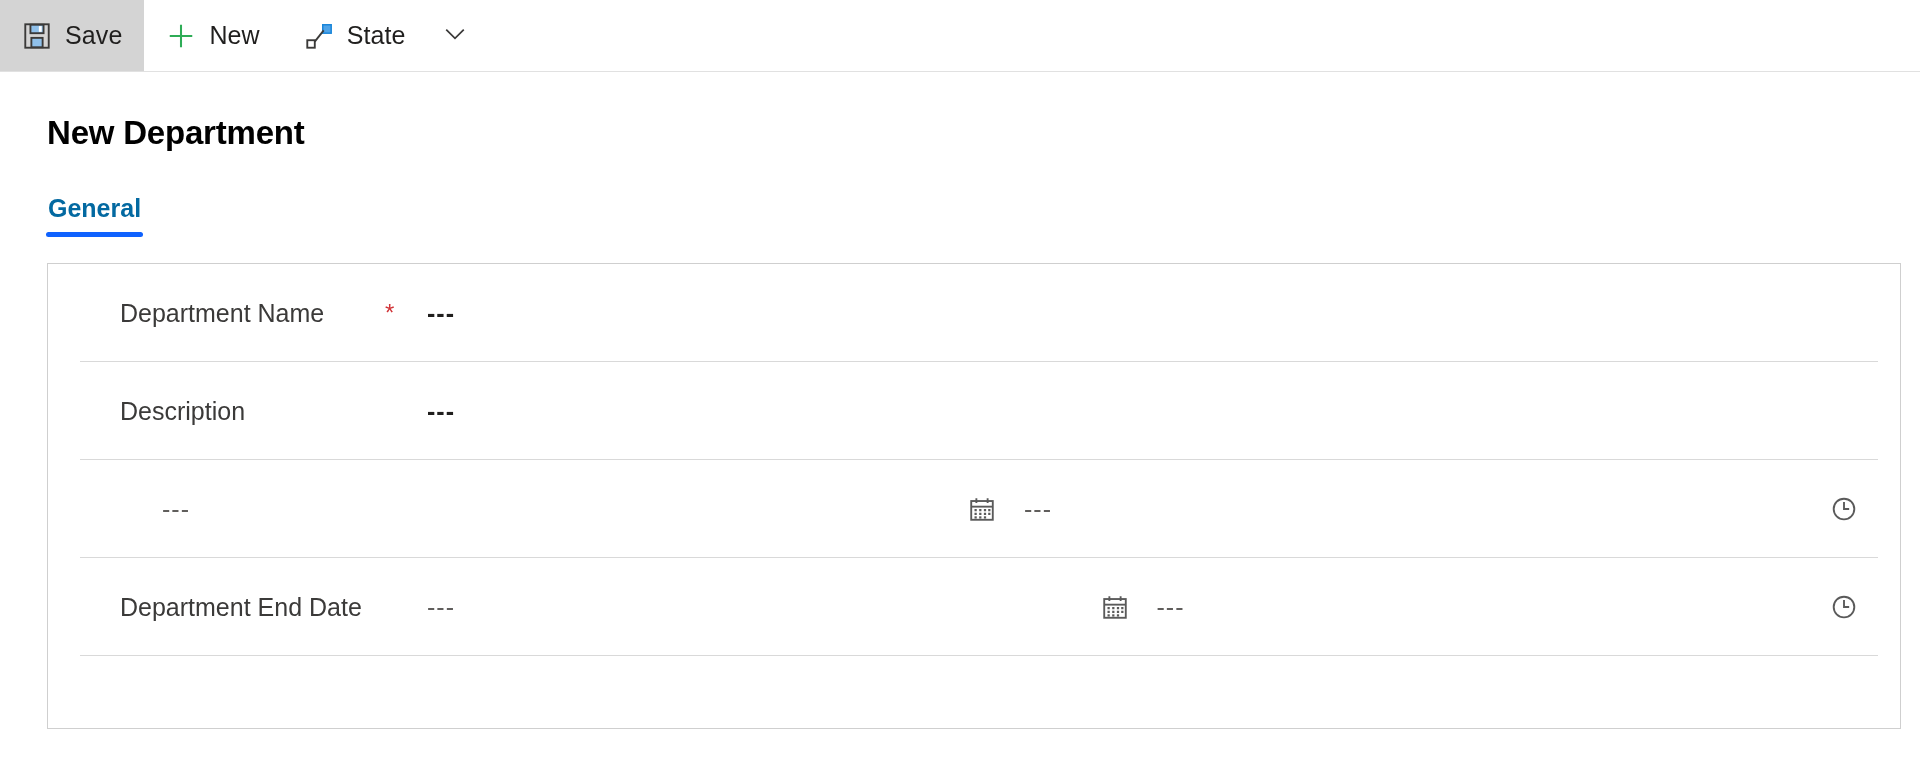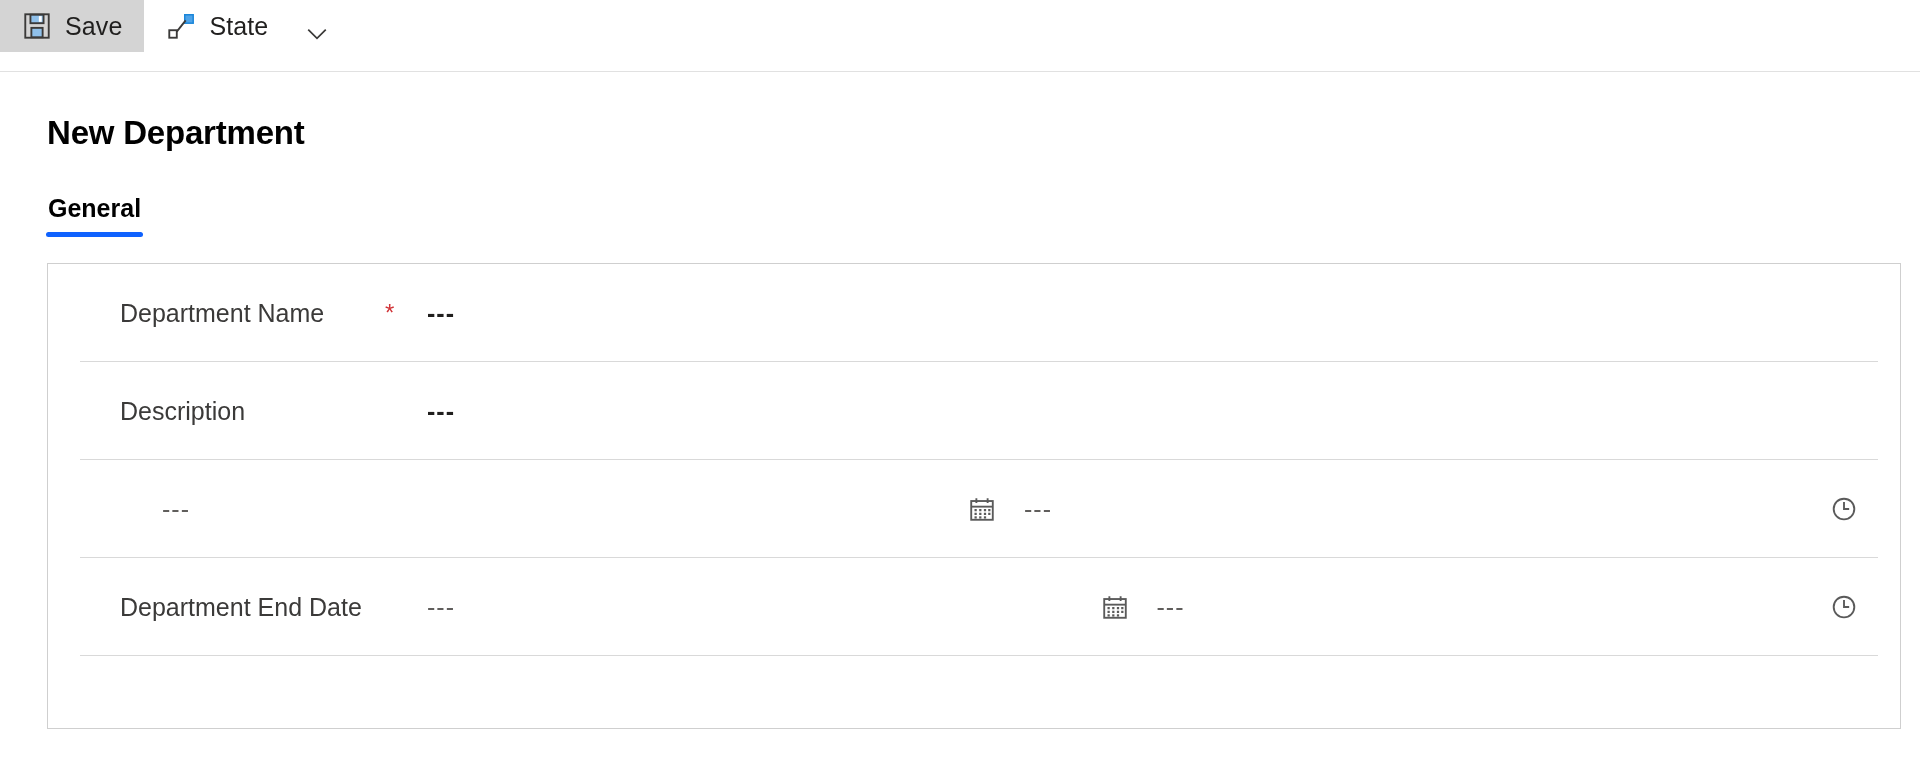--- a/index.html
+++ b/index.html
@@ -18,21 +18,21 @@
     align-items: stretch;
     height: 72px;
     background: #ffffff;
     border-bottom: 1px solid #e1e1e1;
   }
   .cmd-btn {
     display: flex;
     align-items: center;
     gap: 13px;
     padding: 0 22px;
-    height: 52px;
+    height: 71px;
     cursor: pointer;
     user-select: none;
   }
   .cmd-btn.active { background: #d4d4d4; }
   .cmd-btn .cmd-label {
     font-size: 25px;
     color: #201f1e;
     letter-spacing: .1px;
     white-space: nowrap;
   }
@@ -68,21 +68,21 @@
   .tabstrip {
     margin-top: 42px;
     display: flex;
     align-items: flex-start;
   }
   .tab {
     position: relative;
     padding: 0 2px 14px 2px;
     font-size: 25px;
     font-weight: bold;
-    color: #000000;
+    color: #0369a1;
     cursor: pointer;
   }
   .tab.selected::after {
     content: "";
     position: absolute;
     left: 0;
     right: 0;
     bottom: 0;
     height: 5px;
     background: #0f62fe;
@@ -170,20 +170,28 @@
         <rect x="3.5" y="3.5" width="25" height="25" fill="none" stroke="#3b3a39" stroke-width="2"></rect>
         <rect x="9" y="4" width="14" height="9" fill="#8fc0ea" stroke="#3b3a39" stroke-width="2"></rect>
         <rect x="18" y="5.5" width="3" height="6" fill="#ffffff"></rect>
         <rect x="10" y="18" width="12" height="10" fill="#8fc0ea" stroke="#3b3a39" stroke-width="2"></rect>
       </svg>
     </span>
     <span class="cmd-label">Save</span>
   </div>
 
 
+  <div class="cmd-btn">
+    <span class="cmd-icon">
+      <svg viewBox="0 0 32 32" width="30" height="30" aria-hidden="true">
+        <path d="M16 4 v24 M4 16 h24" fill="none" stroke="#2eac56" stroke-width="2.2"></path>
+      </svg>
+    </span>
+    <span class="cmd-label">New</span>
+  </div>
 
   <div class="cmd-btn">
     <span class="cmd-icon">
       <svg viewBox="0 0 32 32" width="30" height="30" aria-hidden="true">
         <rect x="3.5" y="20.5" width="8" height="8" fill="#ffffff" stroke="#3b3a39" stroke-width="2"></rect>
         <rect x="20" y="4" width="9" height="9" fill="#4ea3e8" stroke="#1a86d9" stroke-width="1.6"></rect>
         <path d="M11.5 22 L21 10" fill="none" stroke="#3b3a39" stroke-width="2"></path>
       </svg>
     </span>
     <span class="cmd-label">State</span>

